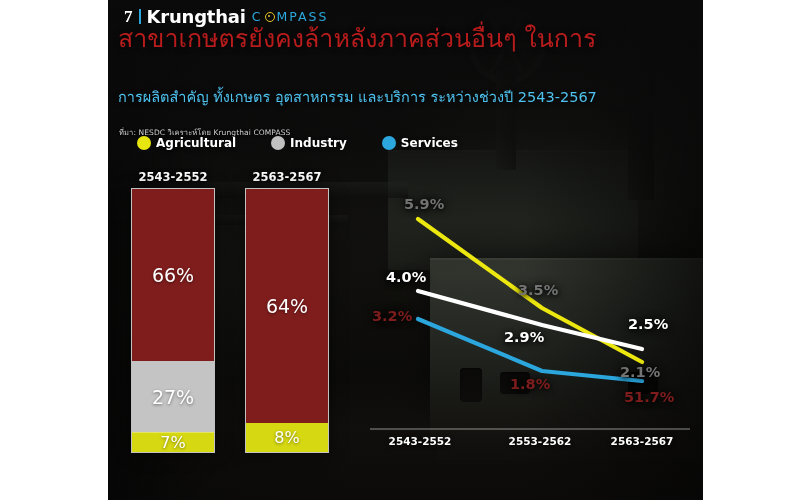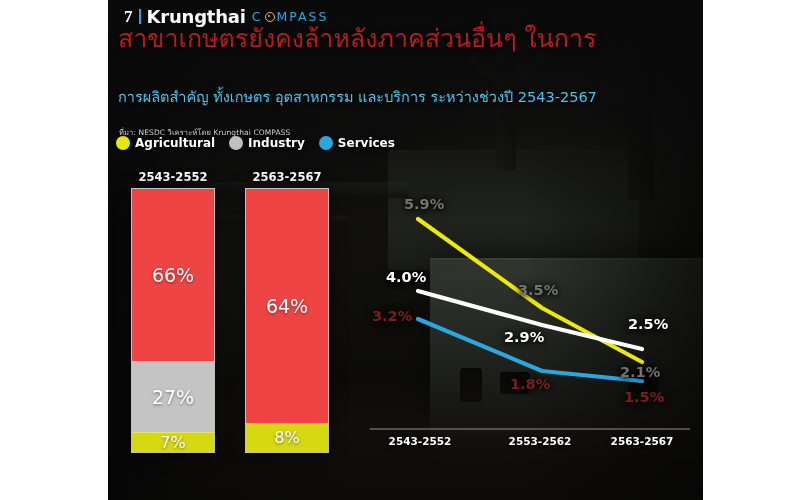--- a/index.html
+++ b/index.html
@@ -158,21 +158,21 @@
     position: absolute; left: 119px; top: 126px;
     color: #cfcfcf; font-size: 7.5px; letter-spacing: 0.1px;
     text-shadow: 0 1px 3px rgba(0,0,0,0.9);
   }
 
   
   #legend {
     position: absolute; left: 116px; top: 136px;
     display: flex; align-items: center; gap: 14px;
   }
-  .legend-item { display: flex; align-items: center; gap: 5px; }
+  .legend-item { display: flex; align-items: center; gap: 5px; margin-left: 21px; }
   .legend-dot { width: 14px; height: 14px; border-radius: 50%; flex: none; }
   .legend-label {
     color: #ffffff; font-size: 12px; font-weight: bold;
     text-shadow: 0 1px 4px rgba(0,0,0,0.9);
   }
 
   
   .bar-group { position: absolute; }
   .bar-title {
     position: absolute; left: 0; top: 0; width: 100%;
@@ -183,21 +183,21 @@
     position: absolute; left: 0; top: 18px; width: 100%; bottom: 0;
     display: flex; flex-direction: column;
     border: 1px solid rgba(255,255,255,0.75);
     box-shadow: 0 0 14px rgba(0,0,0,0.55);
   }
   .seg {
     display: flex; align-items: center; justify-content: center;
     color: #ffffff; font-size: 19px; font-weight: 400;
     text-shadow: 0 1px 3px rgba(0,0,0,0.45);
   }
-  .seg.services    { background: #ef4444; }
+  .seg.services    { background: #7f1d1d; }
   .seg.industry    { background: #c4c4c4; color: #ffffff; }
   .seg.agriculture { background: #d6d812; color: #ffffff; font-size: 16px; }
   .seg.industry + .seg.agriculture { border-top: 1px solid rgba(255,255,255,0.35); }
 
   
   #linechart {
     position: absolute; left: 370px; top: 186px; width: 320px; height: 270px;
   }
   #linechart svg { position: absolute; inset: 0; width: 100%; height: 100%; }
   .axis-line { stroke: #b9b9b9; stroke-width: 1; opacity: 0.75; }
@@ -314,21 +314,21 @@
     <div class="pt-label agri" style="left:34px;  top:10px;">5.9%</div>
     <div class="pt-label agri" style="left:148px; top:96px;">3.5%</div>
     <div class="pt-label agri" style="left:250px; top:178px;">2.1%</div>
 
     <div class="pt-label ind" style="left:16px;   top:83px;">4.0%</div>
     <div class="pt-label ind" style="left:134px; top:143px;">2.9%</div>
     <div class="pt-label ind" style="left:258px; top:130px;">2.5%</div>
 
     <div class="pt-label serv" style="left:2px;   top:122px;">3.2%</div>
     <div class="pt-label serv" style="left:140px; top:190px;">1.8%</div>
-    <div class="pt-label serv" style="left:254px; top:203px;">1.5%</div>
+    <div class="pt-label serv" style="left:254px; top:203px;">51.7%</div>
 
     <div class="xtick-label" style="left:0px;   top:249px; width:100px;">2543-2552</div>
     <div class="xtick-label" style="left:120px; top:249px; width:100px;">2553-2562</div>
     <div class="xtick-label" style="left:222px; top:249px; width:100px;">2563-2567</div>
   </div>
 
   <div class="side-mask" id="mask-left"></div>
   <div class="side-mask" id="mask-right"></div>
 
 </div>

